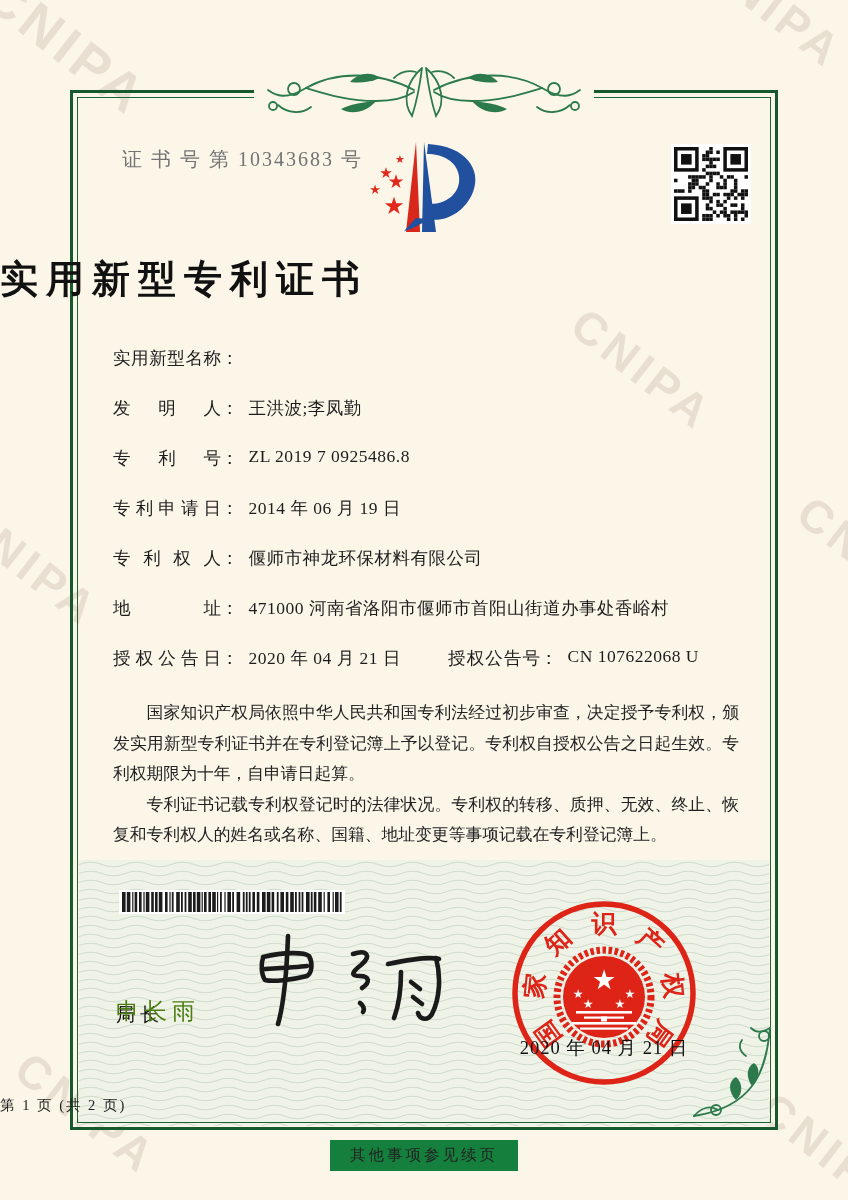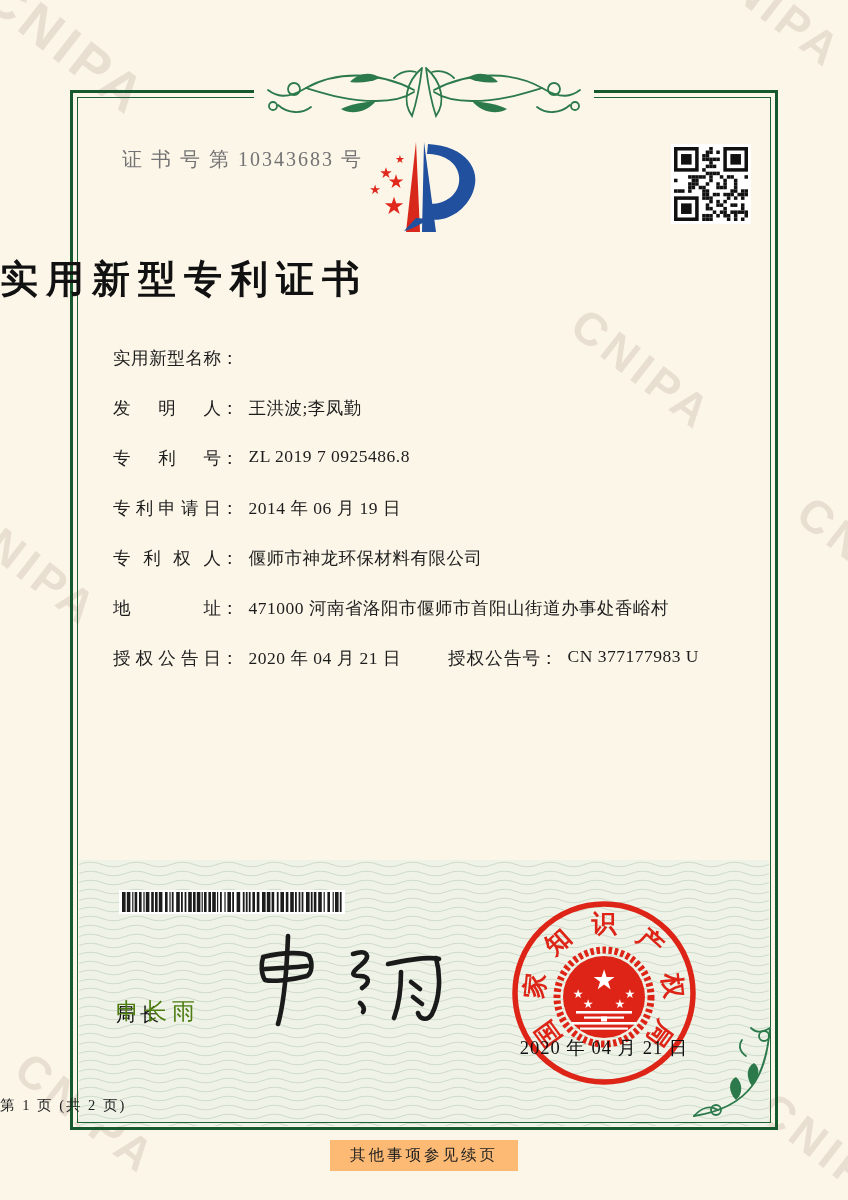--- a/index.html
+++ b/index.html
@@ -56,21 +56,21 @@
   .sc2{transform:rotate(-42deg)  translateY(-69px);}
   .sc3{transform:rotate(0deg)    translateY(-69px);}
   .sc4{transform:rotate(42deg)   translateY(-69px);}
   .sc5{transform:rotate(84deg)   translateY(-69px);}
   .sc6{transform:rotate(126deg)  translateY(-69px);}
   .seal-date{position:absolute;left:50%;top:138px;transform:translateX(-50%);white-space:nowrap;
              font-size:18.5px;color:#101010;letter-spacing:1px;z-index:7;}
 
   .page-num{position:absolute;left:0;right:0;top:1096px;text-align:left;font-size:14.5px;
             letter-spacing:2px;color:#222;z-index:4;}
-  .cont-note{position:absolute;left:50%;transform:translateX(-50%);top:1140px;background:#fdba74;
+  .cont-note{position:absolute;left:50%;transform:translateX(-50%);top:1140px;background:#15803d;
              padding:5px 20px;font-size:15.5px;letter-spacing:3px;color:#222;z-index:4;}
 </style>
 </head>
 <body>
 
 <div class="page">
 
   <div class="wm" style="left:-28px;top:14px;font-size:54px;">CNIPA</div>
   <div class="wm" style="left:690px;top:-20px;">CNIPA</div>
   <div class="wm" style="left:560px;top:342px;">CNIPA</div>
@@ -295,25 +295,29 @@
           <span class="fcolon">：</span>
         <span class="fvalue">471000 河南省洛阳市偃师市首阳山街道办事处香峪村</span>
       </div>
       <div class="frow">
         <span class="flabel">授权公告日</span>
           <span class="fcolon">：</span>
         <span class="fvalue">2020 年 04 月 21 日</span>
         <span class="pair2">
           <span class="flabel">授权公告号</span>
             <span class="fcolon">：</span>
-          <span class="fvalue">CN 377177983 U</span>
+          <span class="fvalue">CN 107622068 U</span>
         </span>
       </div>
     </div>
 
+    <div class="body-text">
+      <p>国家知识产权局依照中华人民共和国专利法经过初步审查，决定授予专利权，颁发实用新型专利证书并在专利登记簿上予以登记。专利权自授权公告之日起生效。专利权期限为十年，自申请日起算。</p>
+      <p>专利证书记载专利权登记时的法律状况。专利权的转移、质押、无效、终止、恢复和专利权人的姓名或名称、国籍、地址变更等事项记载在专利登记簿上。</p>
+    </div>
 
     <svg class="barcode" id="bc-svg" viewBox="0 0 222 20" preserveAspectRatio="none">
         <rect x="1" y="0" width="3.6" height="20" fill="#1c1c1c"></rect>
         <rect x="5.8" y="0" width="3.6" height="20" fill="#1c1c1c"></rect>
         <rect x="11.2" y="0" width="1.2" height="20" fill="#1c1c1c"></rect>
         <rect x="13.6" y="0" width="2.6" height="20" fill="#1c1c1c"></rect>
         <rect x="18" y="0" width="2.6" height="20" fill="#1c1c1c"></rect>
         <rect x="22.4" y="0" width="1.2" height="20" fill="#1c1c1c"></rect>
         <rect x="24.799999999999997" y="0" width="3.6" height="20" fill="#1c1c1c"></rect>
         <rect x="30.199999999999996" y="0" width="2.6" height="20" fill="#1c1c1c"></rect>

